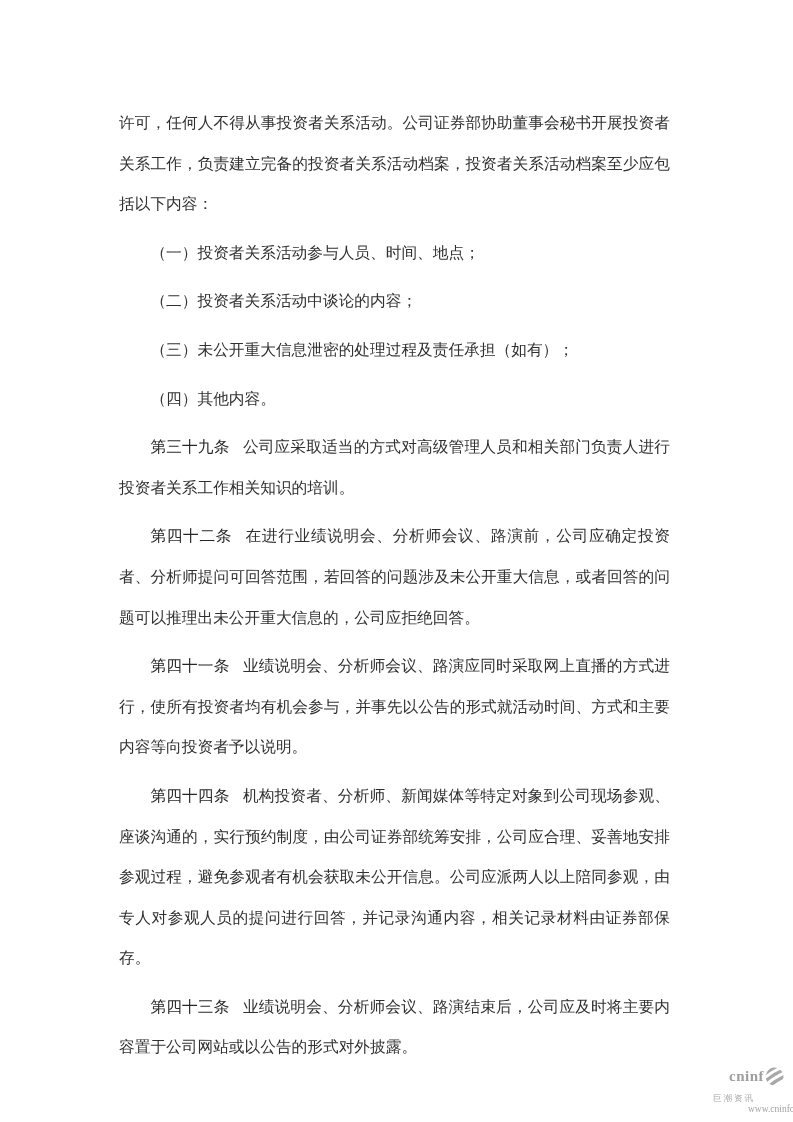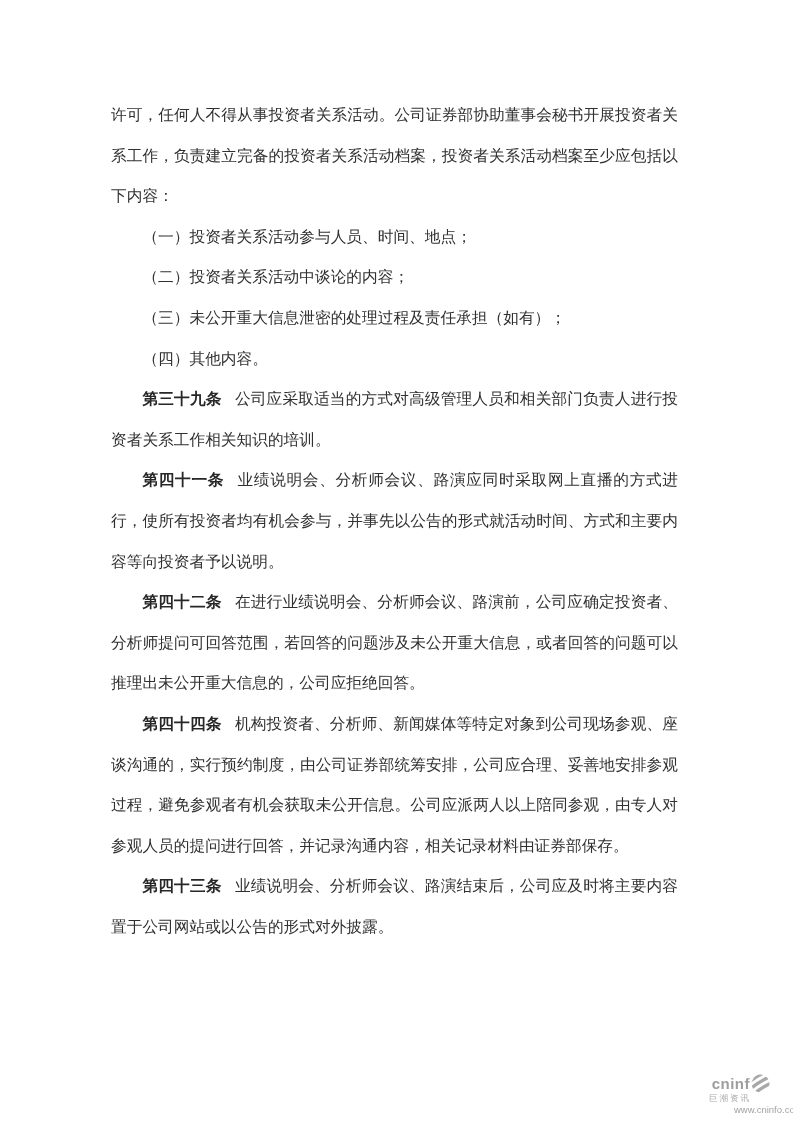--- a/index.html
+++ b/index.html
@@ -20,34 +20,34 @@
     position: absolute;
     left: 111px;
     top: 95px;
     width: 567px;
     font-size: 15.7px;
     line-height: 40.6px;
     color: #303030;
     text-align: justify;
     letter-spacing: 0;
   }
-  .para { margin: 0; }
+  .para { margin: 8px; }
   .para.indent { text-indent: 2em; }
   .art-num {
-    font-weight: bold;
+    font-weight: normal;
     color: #272727;
     margin-right: 0.85em;
   }
   
   .brand {
     position: absolute;
-    right: 20px;
+    right: 6px;
     bottom: 8px;
     width: 84px;
-    font-family: Liberation Sans, sans-serif;
+    font-family: Liberation Serif, serif;
     color: #a3a3a3;
     line-height: 1;
     user-select: none;
   }
   .brand-row {
     display: flex;
     align-items: center;
     justify-content: flex-end;
     gap: 1px;
     padding-right: 3px;
@@ -56,23 +56,23 @@
     font-weight: bold;
     font-size: 15px;
     letter-spacing: 0.5px;
     color: #9e9e9e;
   }
   .brand-icon { display: inline-flex; }
   .brand-icon svg { display: block; }
   .brand-cn {
     font-size: 8.5px;
     letter-spacing: 2px;
-    text-align: right;
+    text-align: center;
     padding-right: 22px;
-    margin-top: 1px;
+    margin-top: 8px;
     color: #a8a8a8;
   }
   .brand-url {
     font-size: 9.5px;
     margin-top: 2px;
     color: #a3a3a3;
     white-space: nowrap;
     margin-left: 45px;
   }
 </style>
@@ -81,22 +81,22 @@
 
 <div class="page">
 
   <main class="doc-body" id="doc-body">
       <p class="para">许可，任何人不得从事投资者关系活动。公司证券部协助董事会秘书开展投资者关系工作，负责建立完备的投资者关系活动档案，投资者关系活动档案至少应包括以下内容：</p>
       <p class="para indent">（一）投资者关系活动参与人员、时间、地点；</p>
       <p class="para indent">（二）投资者关系活动中谈论的内容；</p>
       <p class="para indent">（三）未公开重大信息泄密的处理过程及责任承担（如有）；</p>
       <p class="para indent">（四）其他内容。</p>
       <p class="para indent"><b class="art-num">第三十九条</b>公司应采取适当的方式对高级管理人员和相关部门负责人进行投资者关系工作相关知识的培训。</p>
+      <p class="para indent"><b class="art-num">第四十二条</b>在进行业绩说明会、分析师会议、路演前，公司应确定投资者、分析师提问可回答范围，若回答的问题涉及未公开重大信息，或者回答的问题可以推理出未公开重大信息的，公司应拒绝回答。</p>
       <p class="para indent"><b class="art-num">第四十一条</b>业绩说明会、分析师会议、路演应同时采取网上直播的方式进行，使所有投资者均有机会参与，并事先以公告的形式就活动时间、方式和主要内容等向投资者予以说明。</p>
-      <p class="para indent"><b class="art-num">第四十二条</b>在进行业绩说明会、分析师会议、路演前，公司应确定投资者、分析师提问可回答范围，若回答的问题涉及未公开重大信息，或者回答的问题可以推理出未公开重大信息的，公司应拒绝回答。</p>
       <p class="para indent"><b class="art-num">第四十四条</b>机构投资者、分析师、新闻媒体等特定对象到公司现场参观、座谈沟通的，实行预约制度，由公司证券部统筹安排，公司应合理、妥善地安排参观过程，避免参观者有机会获取未公开信息。公司应派两人以上陪同参观，由专人对参观人员的提问进行回答，并记录沟通内容，相关记录材料由证券部保存。</p>
       <p class="para indent"><b class="art-num">第四十三条</b>业绩说明会、分析师会议、路演结束后，公司应及时将主要内容置于公司网站或以公告的形式对外披露。</p>
     </main>
 
   <footer class="brand">
     <div class="brand-row">
       <span class="brand-word">cninf</span>
       <span class="brand-icon">
         <svg width="19" height="19" viewBox="0 0 20 20" aria-hidden="true">
           <defs>

